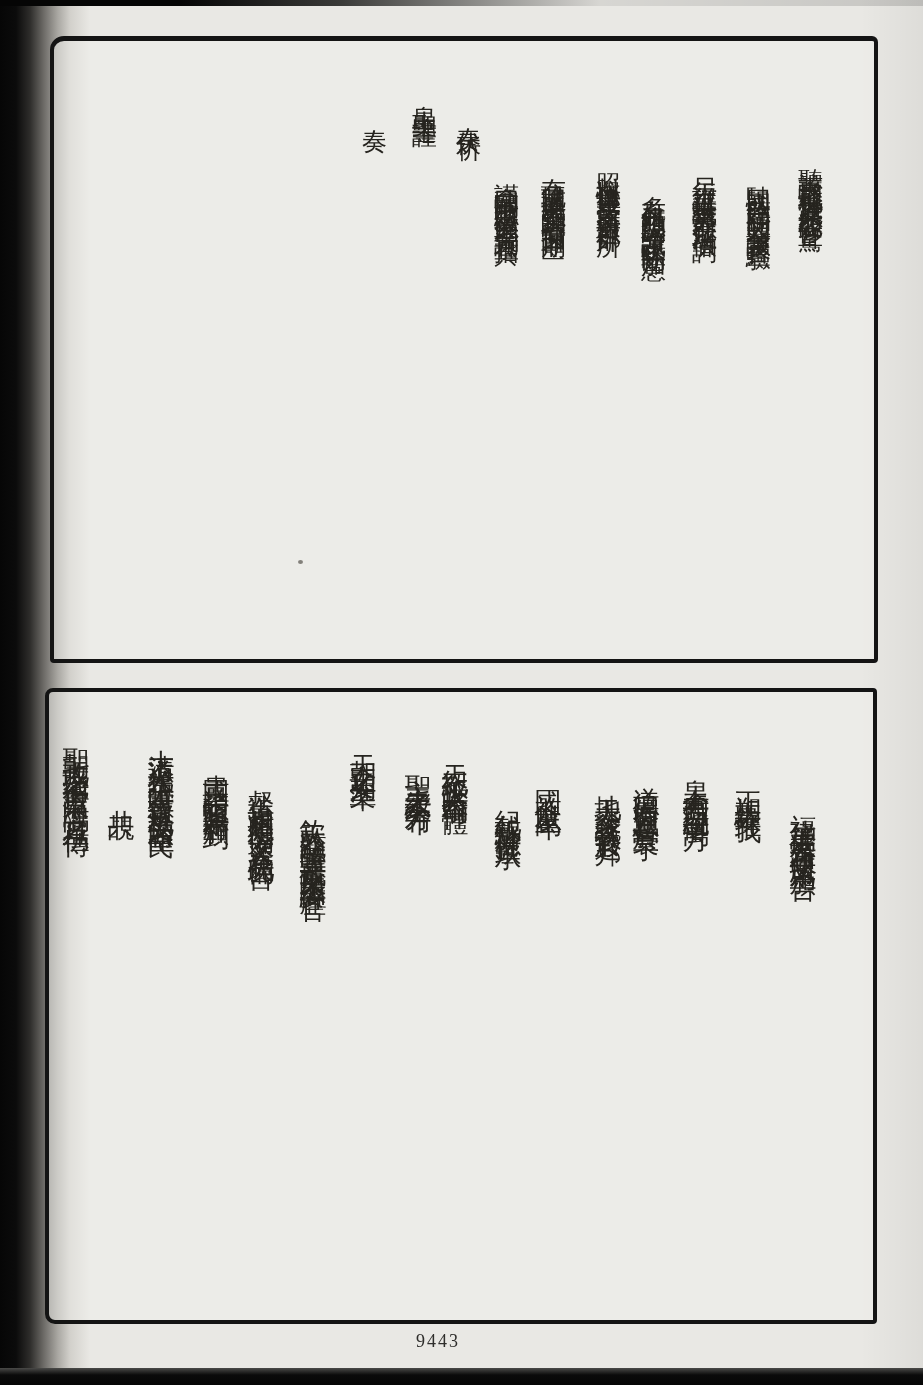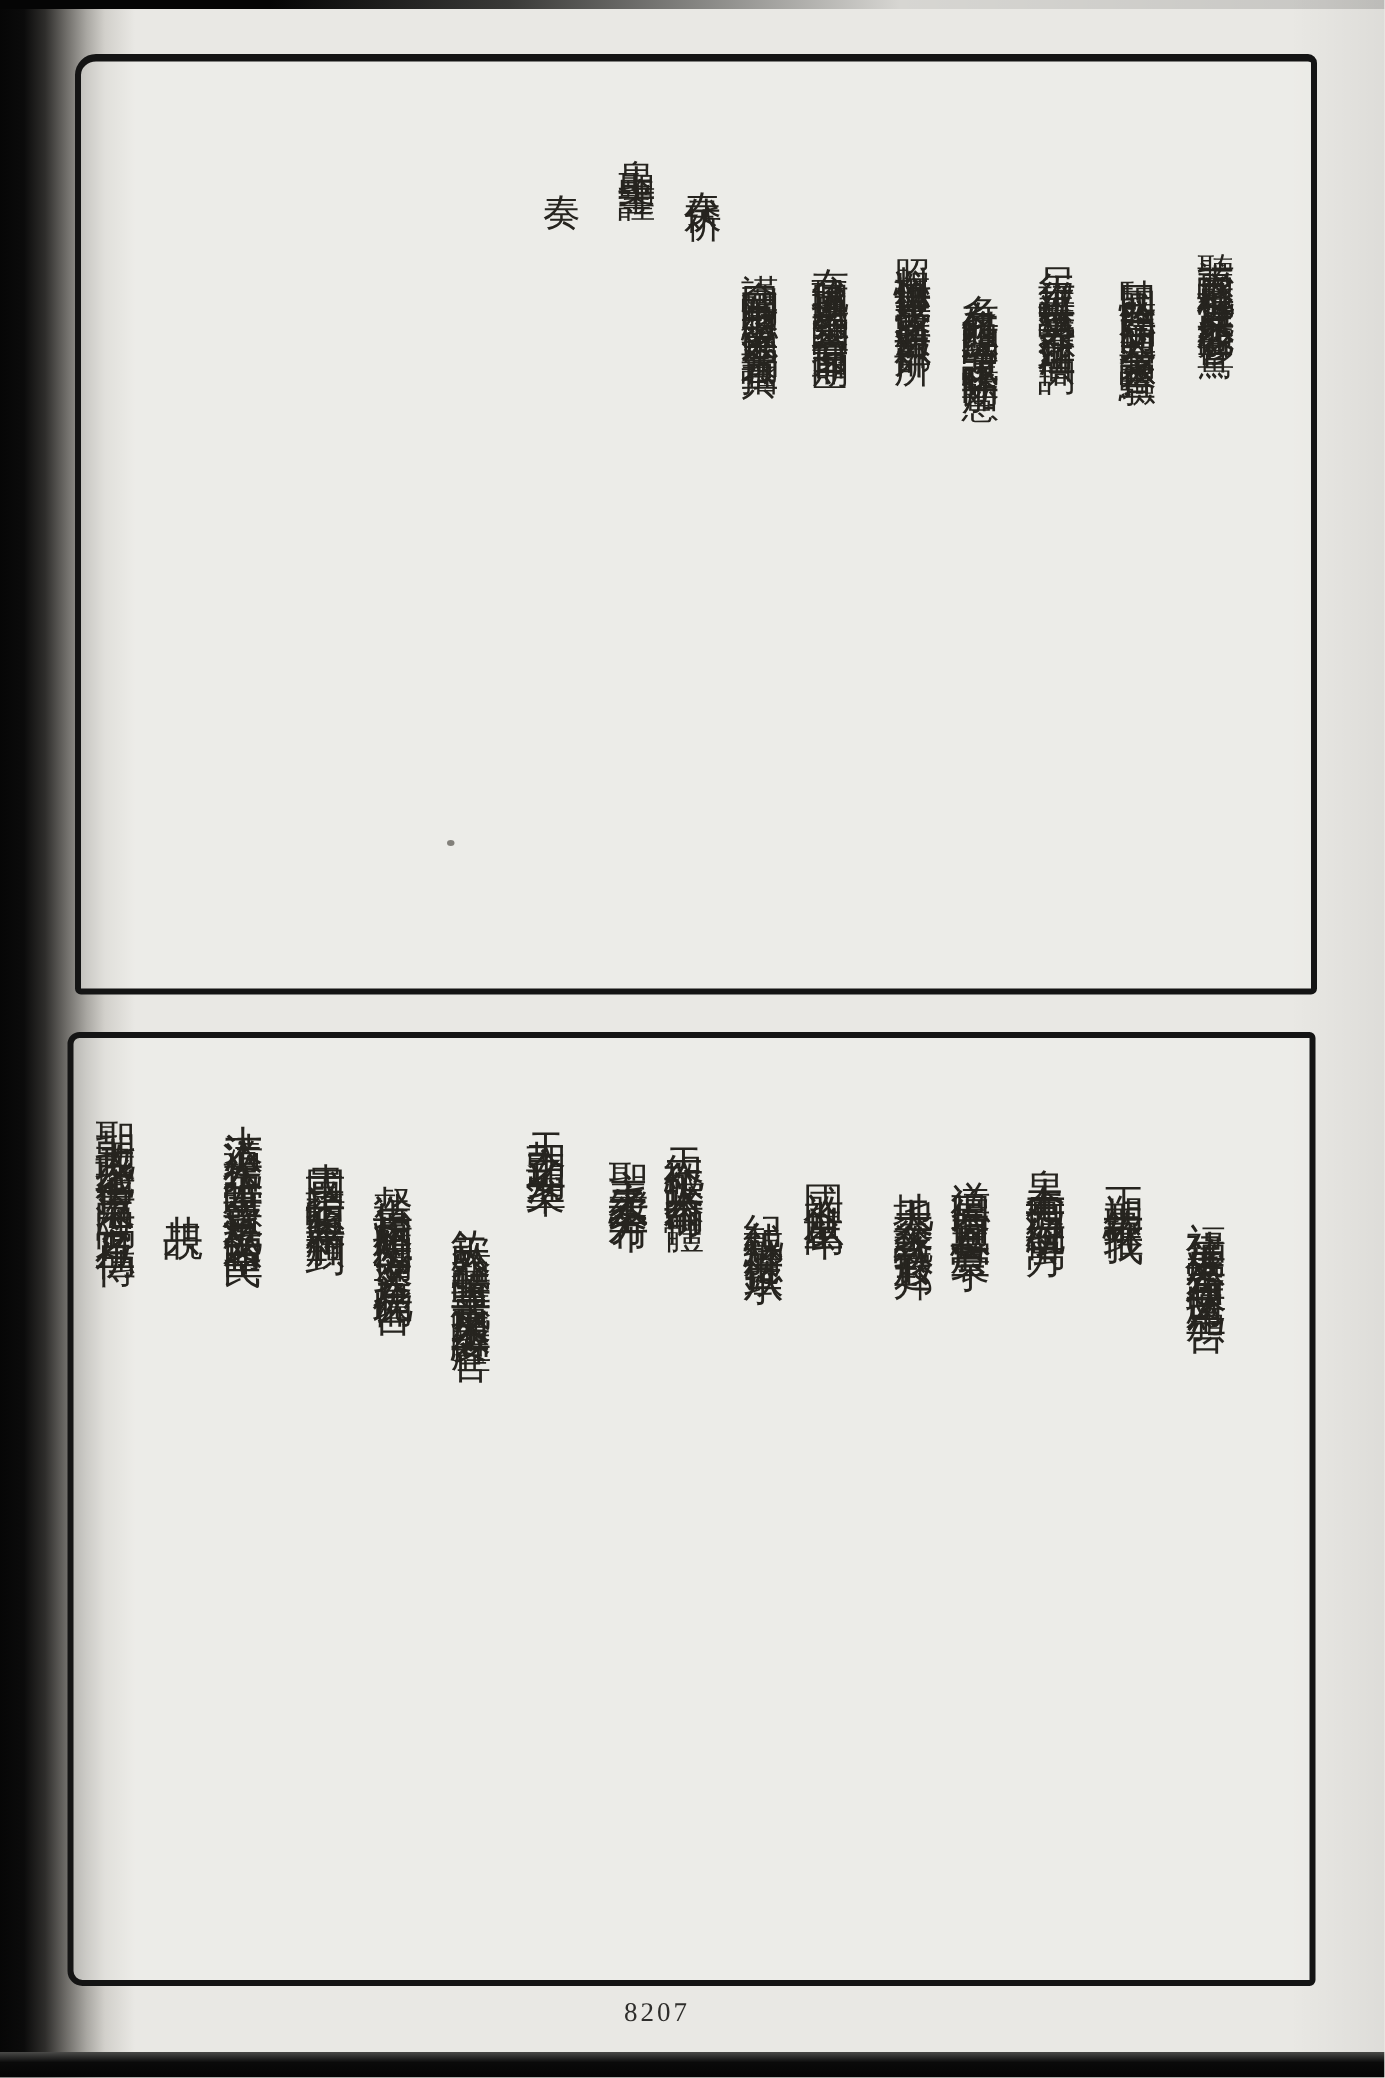--- a/index.html
+++ b/index.html
@@ -96,13 +96,13 @@
 <div class="vcol b" style="left:345px;top:733px">天朝之正朔案準</div>
 <div class="vcol b" style="left:295px;top:798px">欽天監頒發時憲書式前來隨委經歷官</div>
 <div class="vcol b" style="left:243px;top:768px">督造告竣相應照例備文咨送為此備咨</div>
 <div class="vcol b" style="left:198px;top:753px">貴國王請煩查照希將頒到</div>
 <div class="vcol b" style="left:143px;top:728px">大清道光拾年分時憲書欽遵祗受頒布臣民</div>
 <div class="vcol b" style="left:103px;top:788px">共覘</div>
 <div class="vcol b" style="left:58px;top:726px">聖朝七政之璣衡得占東海一隅之宵旦仍傳</div>
 
 <div class="speck"></div>
 
-<div class="page-number">8207</div>
+<div class="page-number">9443</div>
 
 </body></html>

